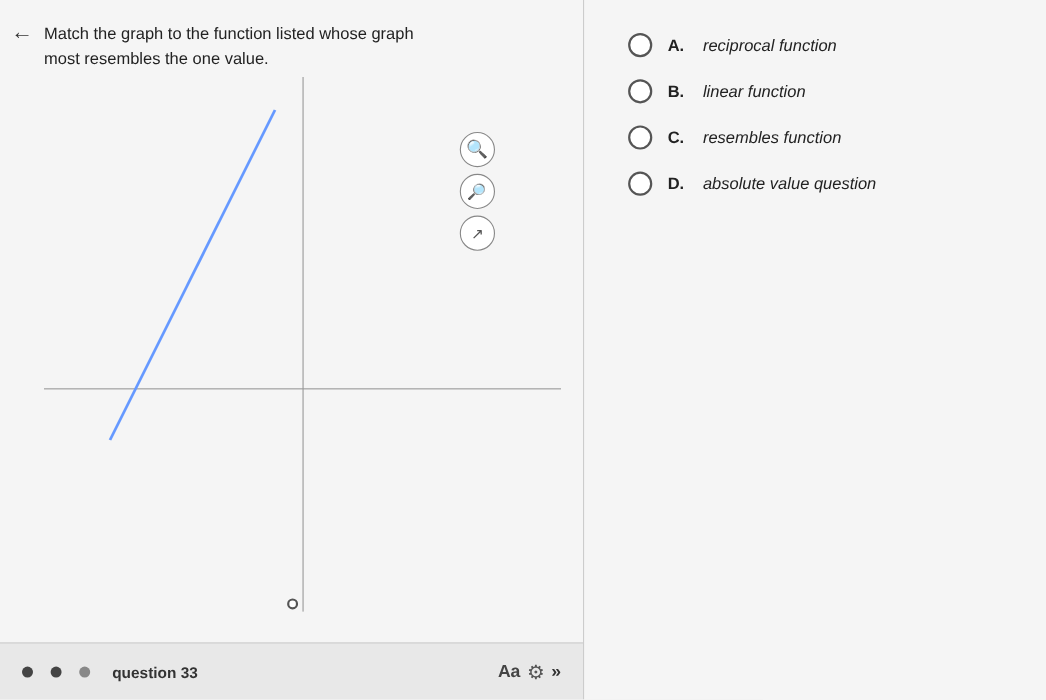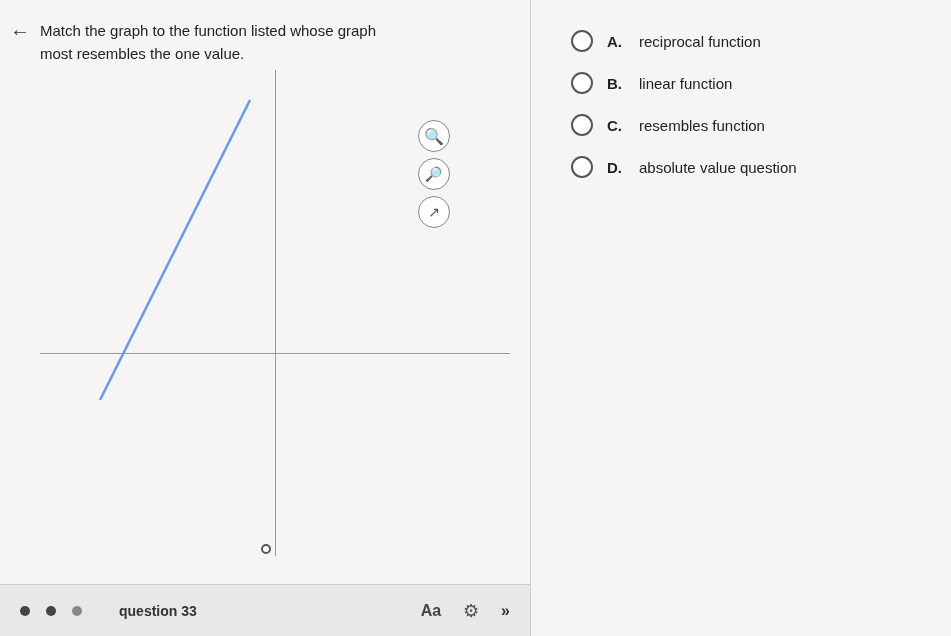--- a/index.html
+++ b/index.html
@@ -131,27 +131,27 @@
       border-radius: 50%;
       background: #444;
     }
 
     .dot.light { background: #888; }
 
     .question-label {
       font-size: 14px;
       font-weight: 600;
       color: #333;
-      margin-left: 21px;
+      margin-left: 4px;
     }
 
     .bottom-tools {
       display: flex;
       align-items: center;
-      gap: 16px;
+      gap: 0;
       margin-left: auto;
     }
 
     .font-btn {
       font-size: 16px;
       font-weight: bold;
       color: #444;
       cursor: pointer;
     }
 
@@ -205,20 +205,21 @@
     .option-letter {
       font-size: 15px;
       font-weight: 600;
       color: #222;
       min-width: 18px;
     }
 
     .option-text {
       font-size: 15px;
       color: #222;
+      font-style: italic;
     }
 
     
     .graph-dot {
       position: absolute;
       width: 10px;
       height: 10px;
       border-radius: 50%;
       border: 2px solid #555;
       background: white;

